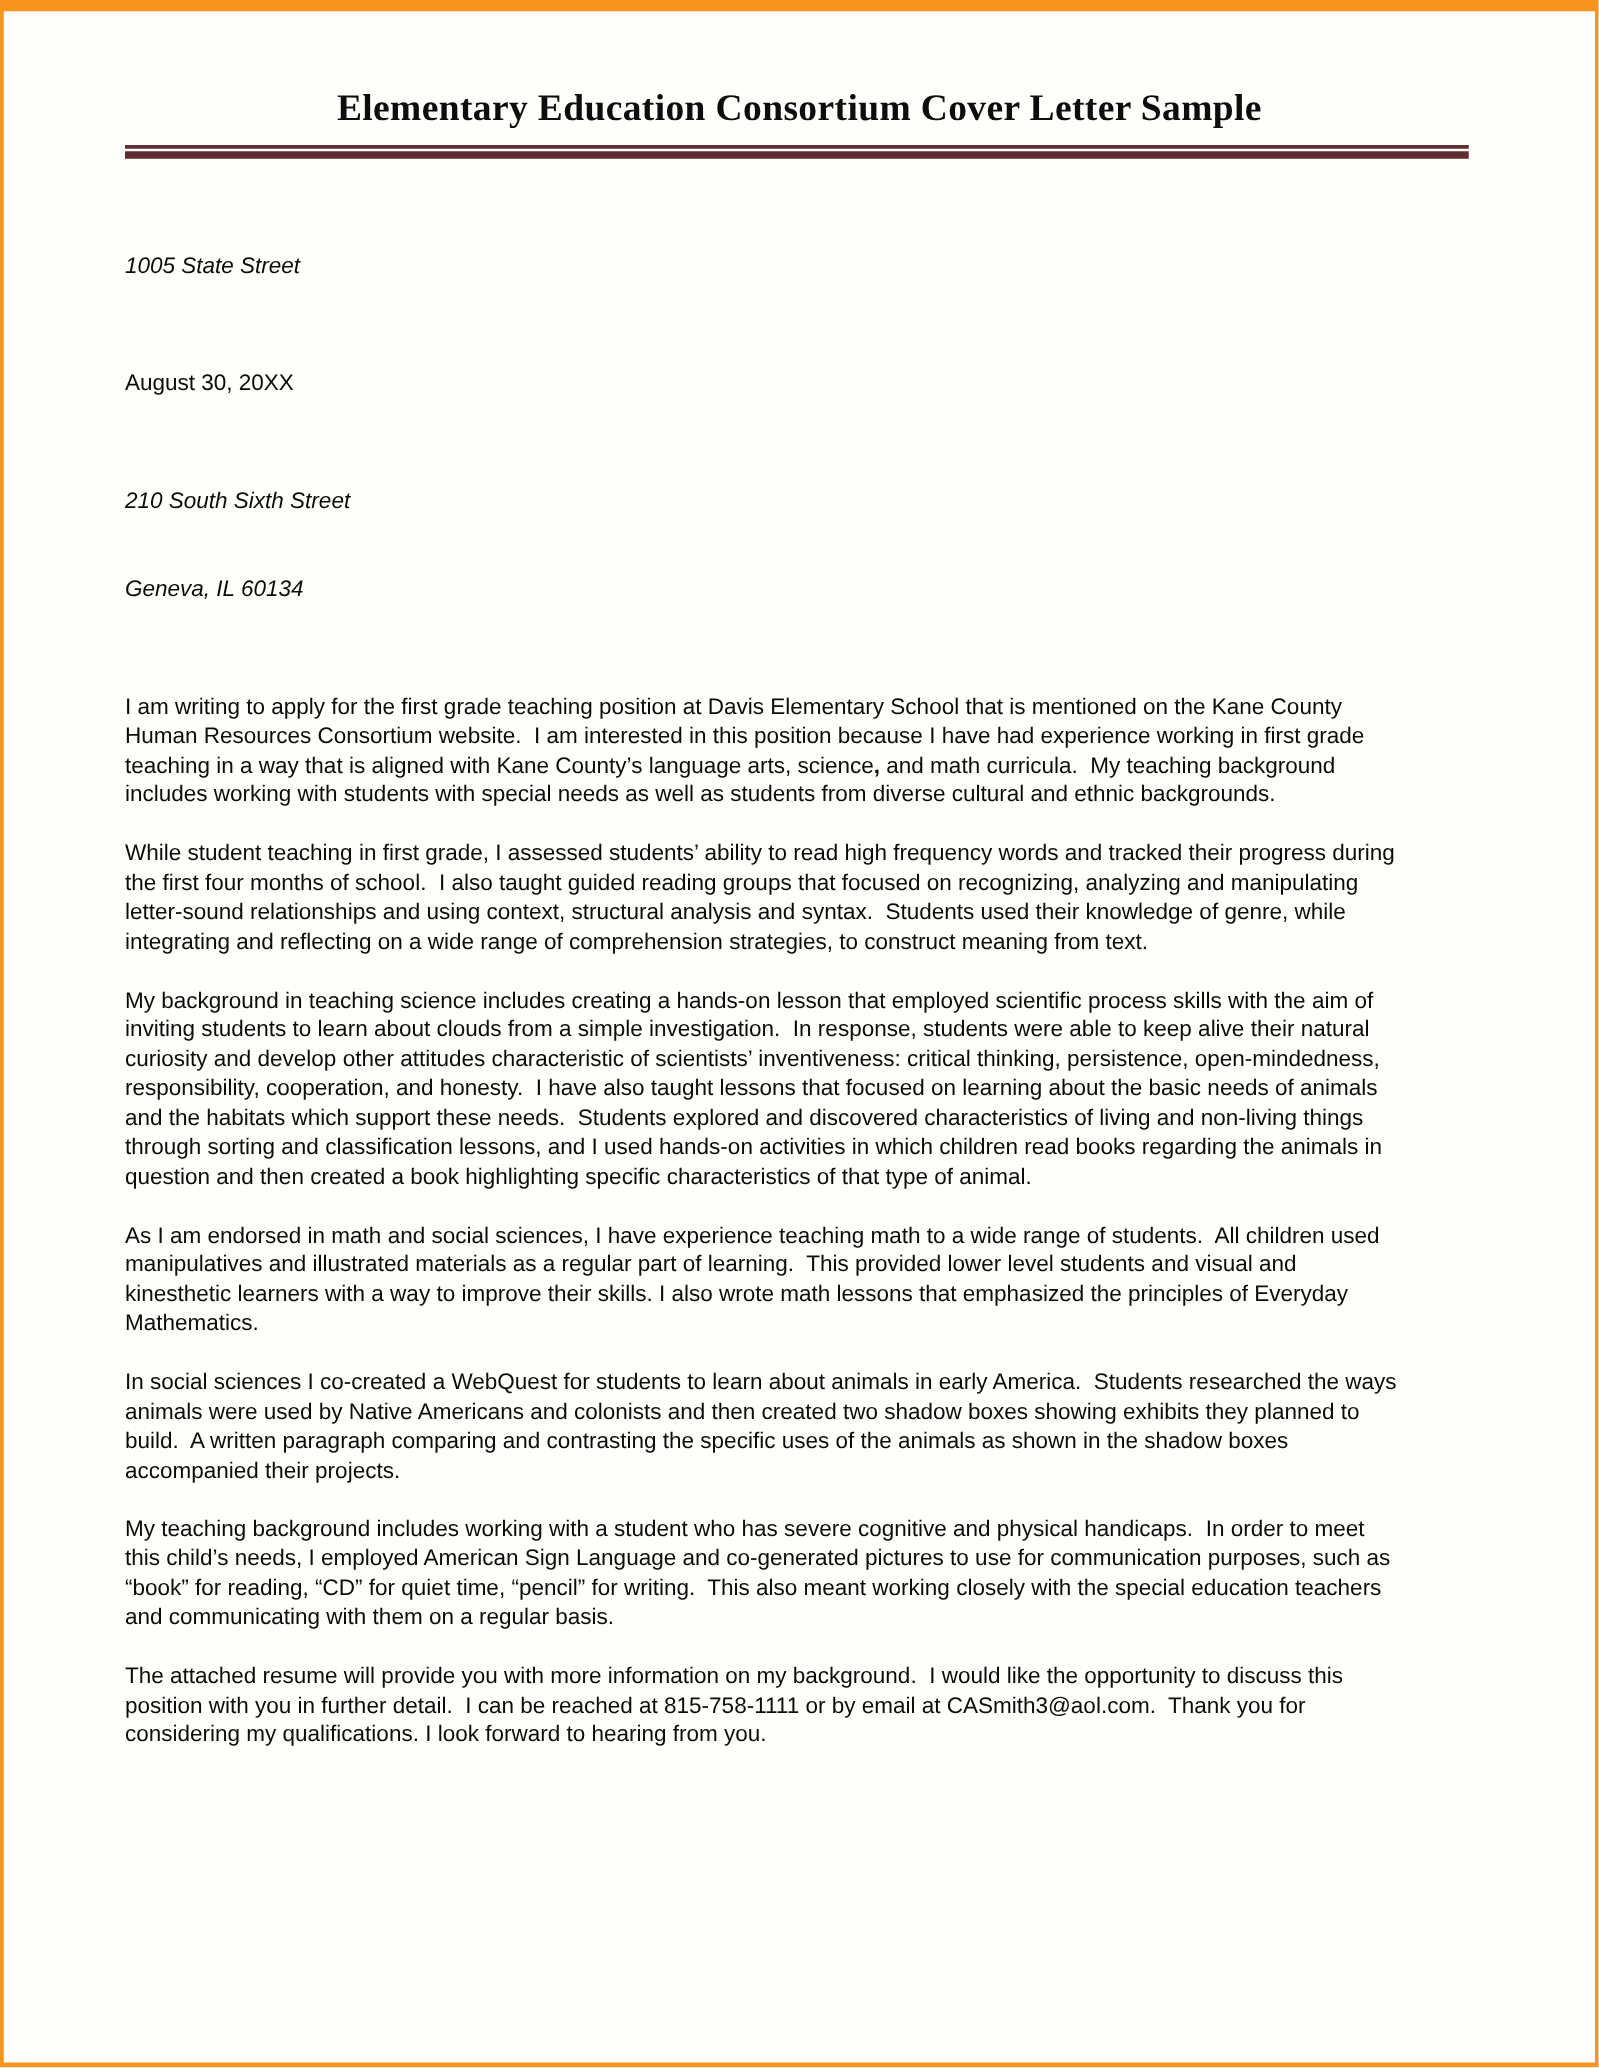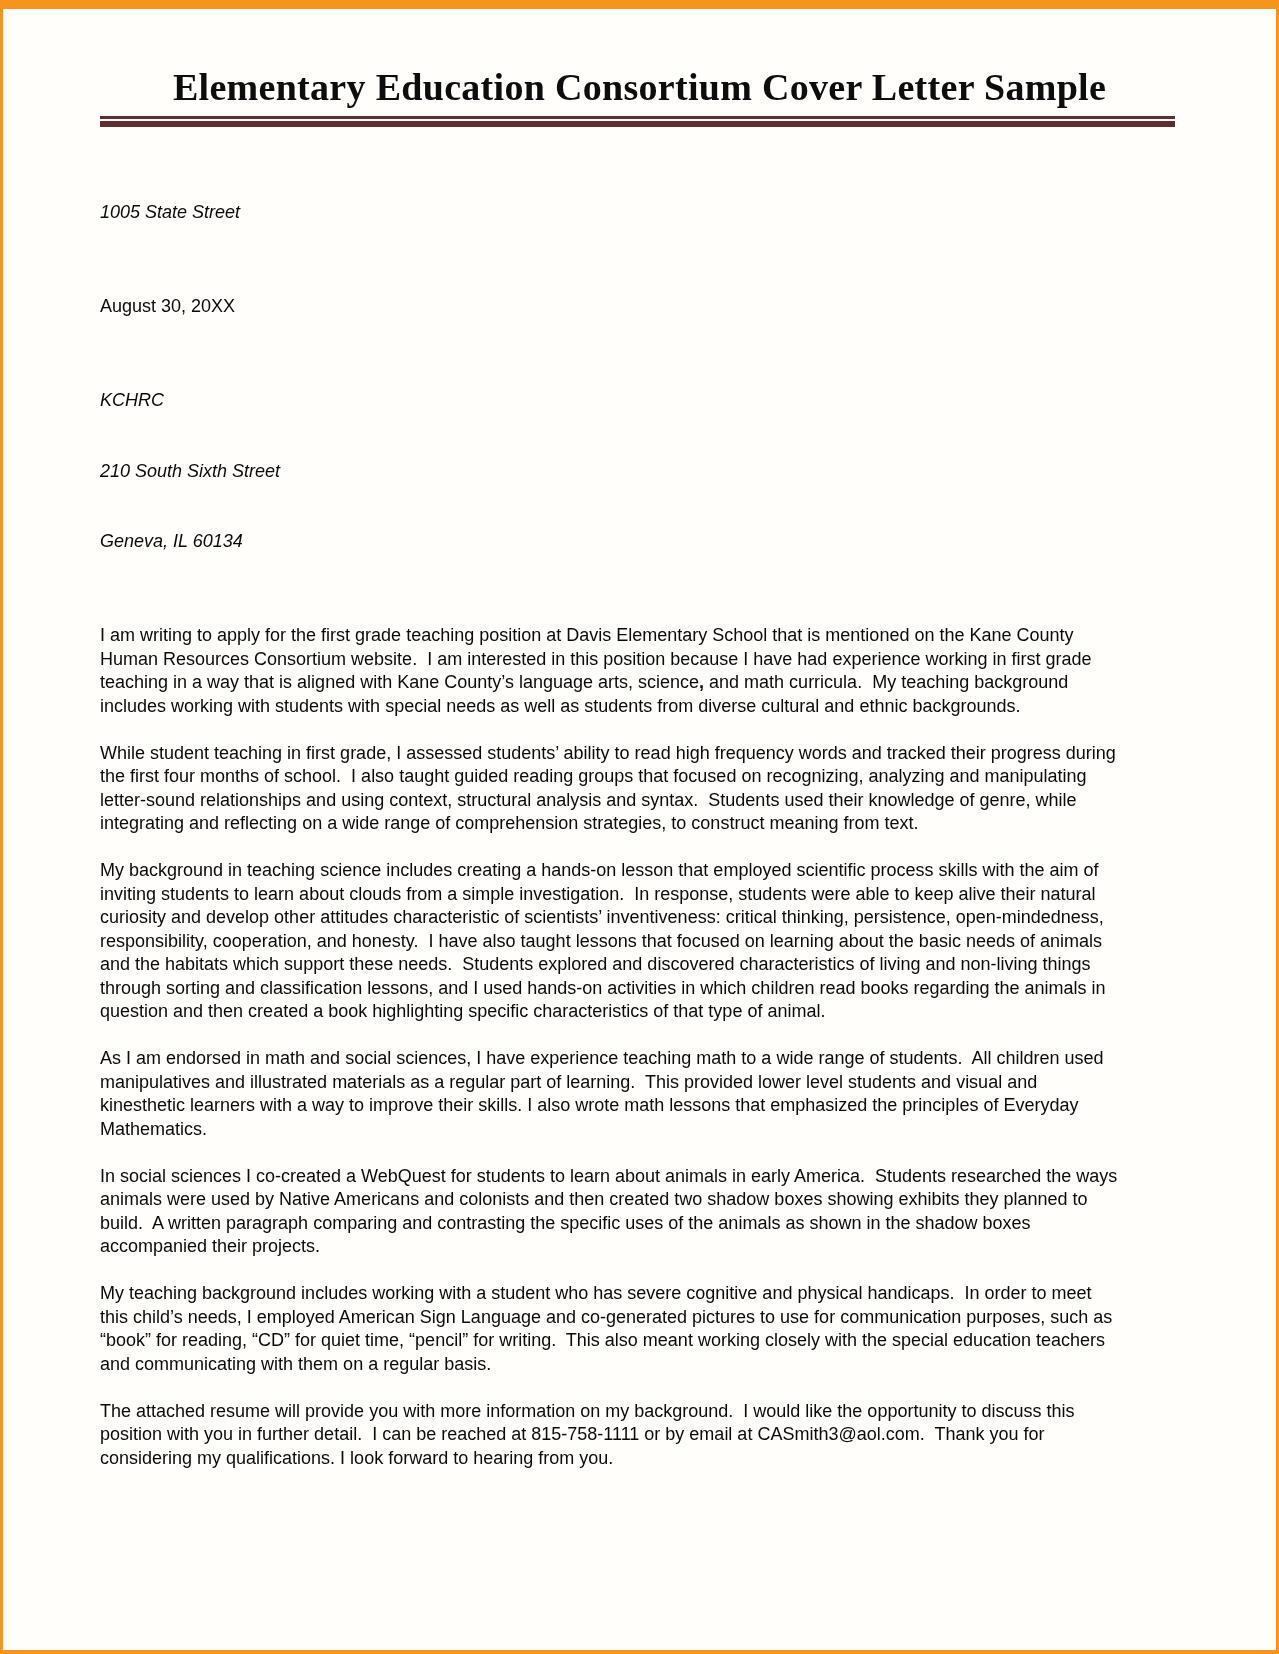--- a/index.html
+++ b/index.html
@@ -14,21 +14,21 @@
     border-width: 9px 3px 4px 3px;
     font-family: "Liberation Sans", sans-serif;
     color: #0b0b0b;
     overflow: hidden;
   }
   .title {
     margin: 58px 40px 0 40px;
     text-align: center;
     font-family: "Liberation Serif", serif;
     font-weight: 600;
-    font-size: 38px;
+    font-size: 30px;
     line-height: 40px;
     letter-spacing: 0.3px;
     color: #0d0d0d;
   }
   .rule {
     margin: 9px 101px 0 97px;
   }
   .rule-thin  { height: 3px; background: #5E2E31; margin-bottom: 2px; }
   .rule-thick { height: 6px; background: #5E2E31; }
   .letter {
@@ -56,21 +56,20 @@
 
   <div class="letter">
 
     <div class="block">
       <div>1005 State Street</div>
     </div>
 
     <div class="block">August 30, 20XX</div>
 
     <div class="block">
-      <div>KCHRC</div>
       <div>210 South Sixth Street</div>
       <div>Geneva, IL 60134</div>
     </div>
 
 
     <div class="paragraphs">
         <p><span>I am writing to apply for the first grade teaching position at Davis Elementary School that is mentioned on the Kane County Human Resources Consortium website.  I am interested in this position because I have had experience working in first grade teaching in a way that is aligned with Kane County’s language arts, science</span><span style="font-weight: bold;">,</span><span> and math curricula.  My teaching background includes working with students with special needs as well as students from diverse cultural and ethnic backgrounds.</span></p>
         <p><span>While student teaching in first grade, I assessed students’ ability to read high frequency words and tracked their progress during the first four months of school.  I also taught guided reading groups that focused on recognizing, analyzing and manipulating letter-sound relationships and using context, structural analysis and syntax.  Students used their knowledge of genre, while integrating and reflecting on a wide range of comprehension strategies, to construct meaning from text.</span></p>
         <p><span>My background in teaching science includes creating a hands-on lesson that employed scientific process skills with the aim of inviting students to learn about clouds from a simple investigation.  In response, students were able to keep alive their natural curiosity and develop other attitudes characteristic of scientists’ inventiveness: critical thinking, persistence, open-mindedness, responsibility, cooperation, and honesty.  I have also taught lessons that focused on learning about the basic needs of animals and the habitats which support these needs.  Students explored and discovered characteristics of living and non-living things through sorting and classification lessons, and I used hands-on activities in which children read books regarding the animals in question and then created a book highlighting specific characteristics of that type of animal.</span></p>
         <p><span>As I am endorsed in math and social sciences, I have experience teaching math to a wide range of students.  All children used manipulatives and illustrated materials as a regular part of learning.  This provided lower level students and visual and kinesthetic learners with a way to improve their skills. I also wrote math lessons that emphasized the principles of Everyday Mathematics.</span></p>

